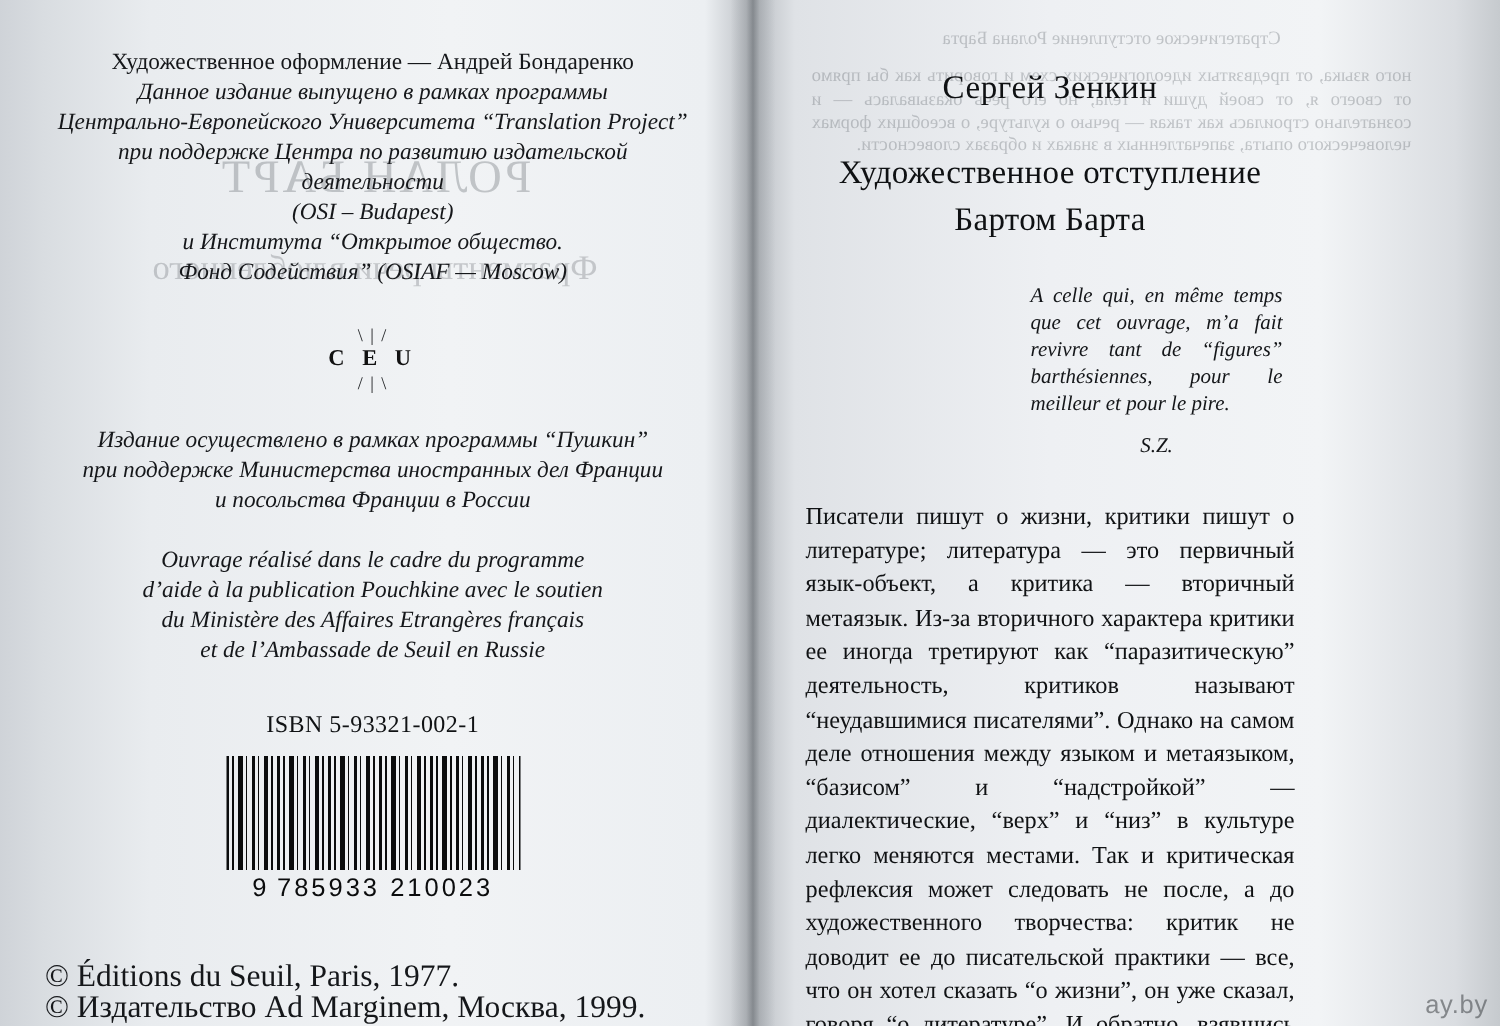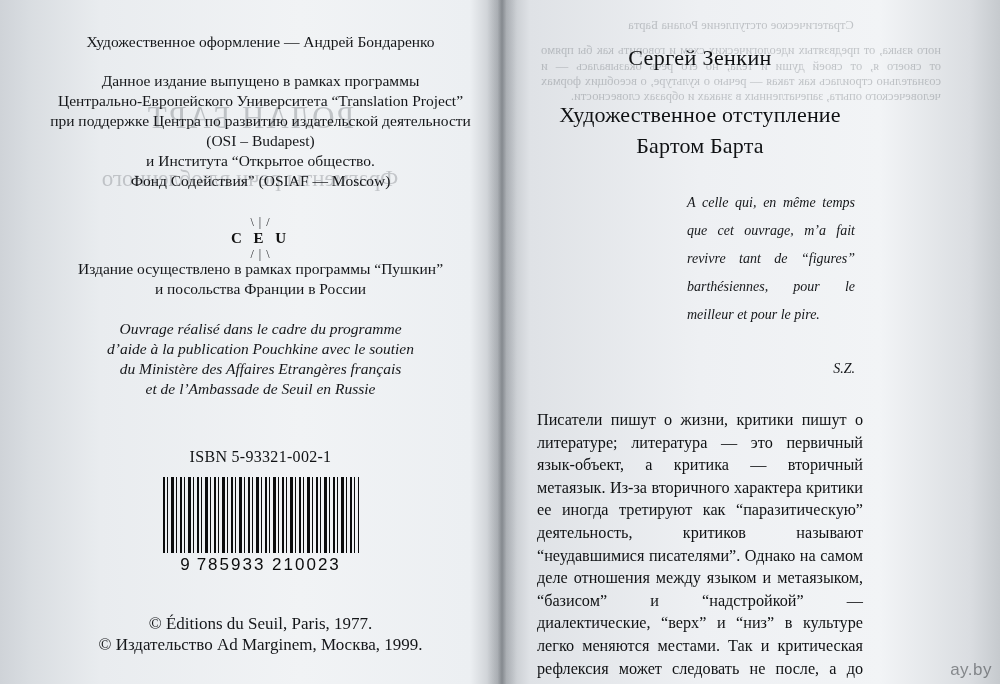--- a/index.html
+++ b/index.html
@@ -19,21 +19,21 @@
     height: 684px;
     background: linear-gradient(90deg, #cfd3d8 0%, #d9dde1 3%, #e9ecef 10%, #f1f3f5 30%, #eceff2 47%, #b9bdc2 50.2%, #dfe2e6 53%, #eef0f3 70%, #f2f4f6 88%, #dadde1 97%, #c6cace 100%);
   }
   .page {
     position: absolute;
     top: 0;
     height: 684px;
     box-sizing: border-box;
   }
   .page-left {
-    left: 12px;
+    left: 0;
     width: 501px;
     padding: 28px 34px 20px 30px;
   }
   .page-right {
     left: 501px;
     width: 402px;
     padding: 28px 40px 20px 36px;
   }
   .gutter {
     position: absolute;
@@ -87,21 +87,21 @@
   .l-line {
     text-align: center;
     font-size: 15.5px;
     line-height: 20px;
     color: #15171a;
   }
   .block-credit {
     margin-top: 4px;
   }
   .block-program {
-    margin-top: 19px;
+    font-style: italic;
   }
   .ceu-logo {
     margin: 26px auto 0;
     width: 100px;
     text-align: center;
     position: relative;
   }
   .ceu-rays {
     font-size: 12px;
     letter-spacing: 1px;
@@ -116,29 +116,31 @@
     margin-top: 3px;
   }
   .ceu-rays-bottom {
     font-size: 12px;
     letter-spacing: 1px;
     color: #1a1c1f;
     line-height: 10px;
     margin-top: 2px;
   }
   .block-pushkin {
+    margin-top: 24px;
+    font-style: italic;
   }
   .block-fr {
     margin-top: 20px;
     font-size: 15px;
     line-height: 19.5px;
     font-style: italic;
   }
   .isbn {
-    margin-top: 49px;
+    margin-top: 31px;
     text-align: center;
     font-size: 16px;
     letter-spacing: 0.3px;
     color: #101214;
   }
   .barcode-wrap {
     margin: 11px auto 0;
     width: 196px;
     text-align: center;
   }
@@ -157,22 +159,22 @@
     letter-spacing: 2px;
     color: #0b0c0d;
     text-align: center;
     font-family: "Liberation Sans", sans-serif;
   }
   .barcode-digits .lead {
     margin-right: 5px;
   }
   .copyright {
     margin-top: 38px;
-    text-align: center;
-    font-size: 17px;
+    text-align: left;
+    font-size: 21px;
     line-height: 21px;
     color: #15171a;
   }
   
   .r-author {
     text-align: center;
     font-size: 22px;
     margin-top: 17px;
     color: #0f1113;
     letter-spacing: 0.4px;
@@ -182,27 +184,27 @@
     font-size: 22px;
     margin-top: 28px;
     line-height: 31px;
     color: #0f1113;
     letter-spacing: 0.2px;
   }
   .dedication {
     margin: 28px 8px 0 150px;
     font-style: italic;
     font-size: 14px;
-    line-height: 28px;
+    line-height: 18px;
     text-align: justify;
     color: #141619;
   }
   .dedication-sign {
-    margin-top: 26px;
-    text-align: right;
+    margin-top: 10px;
+    text-align: center;
     font-size: 14px;
     color: #141619;
   }
   .body-text {
     margin-top: 26px;
     font-size: 16.2px;
     line-height: 22.6px;
     text-align: justify;
     color: #101214;
     hyphens: manual;
@@ -246,20 +248,21 @@
     </div>
 
     <div class="ceu-logo">
       <div class="ceu-rays">\ | /</div>
       <div class="ceu-text">C E U</div>
       <div class="ceu-rays-bottom">/ | \</div>
     </div>
 
     <div class="block-pushkin">
       <div class="l-line">Издание осуществлено в рамках программы “Пушкин”</div>
+      <div class="l-line">при поддержке Министерства иностранных дел Франции</div>
       <div class="l-line">и посольства Франции в России</div>
     </div>
 
     <div class="block-fr">
       <div class="l-line">Ouvrage réalisé dans le cadre du programme</div>
       <div class="l-line">d’aide à la publication Pouchkine avec le soutien</div>
       <div class="l-line">du Ministère des Affaires Etrangères français</div>
       <div class="l-line">et de l’Ambassade de Seuil en Russie</div>
     </div>
 

